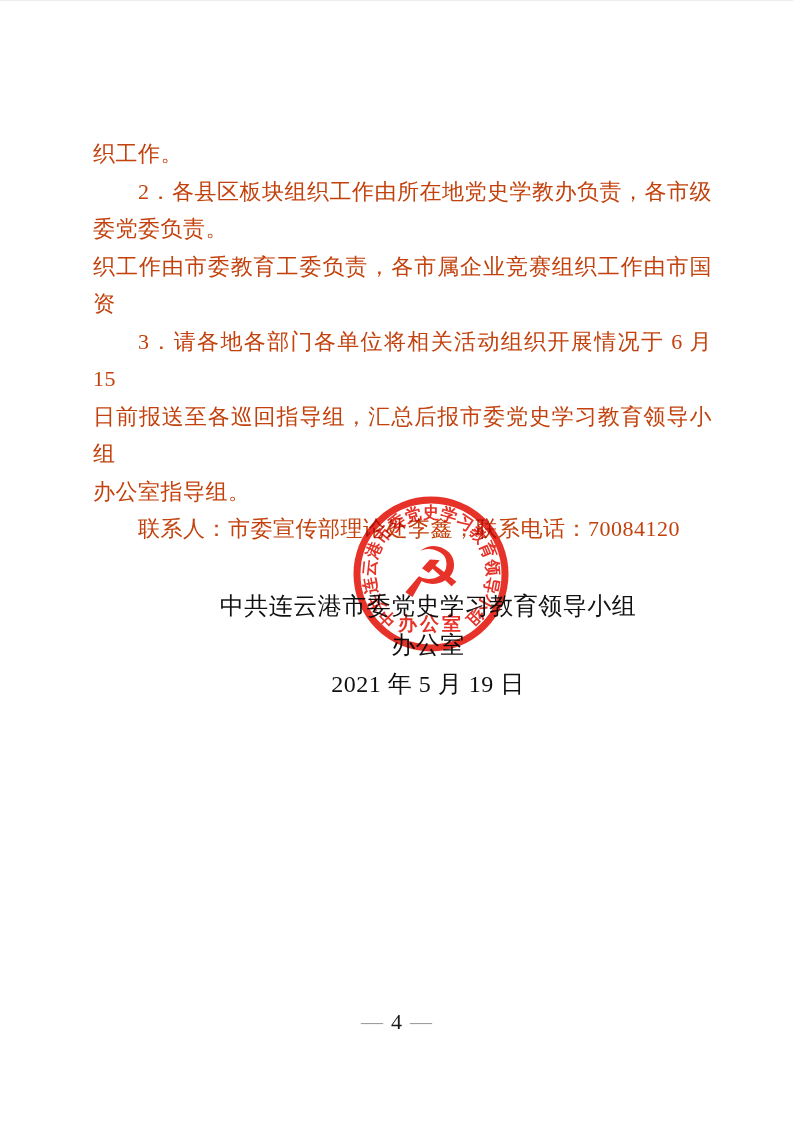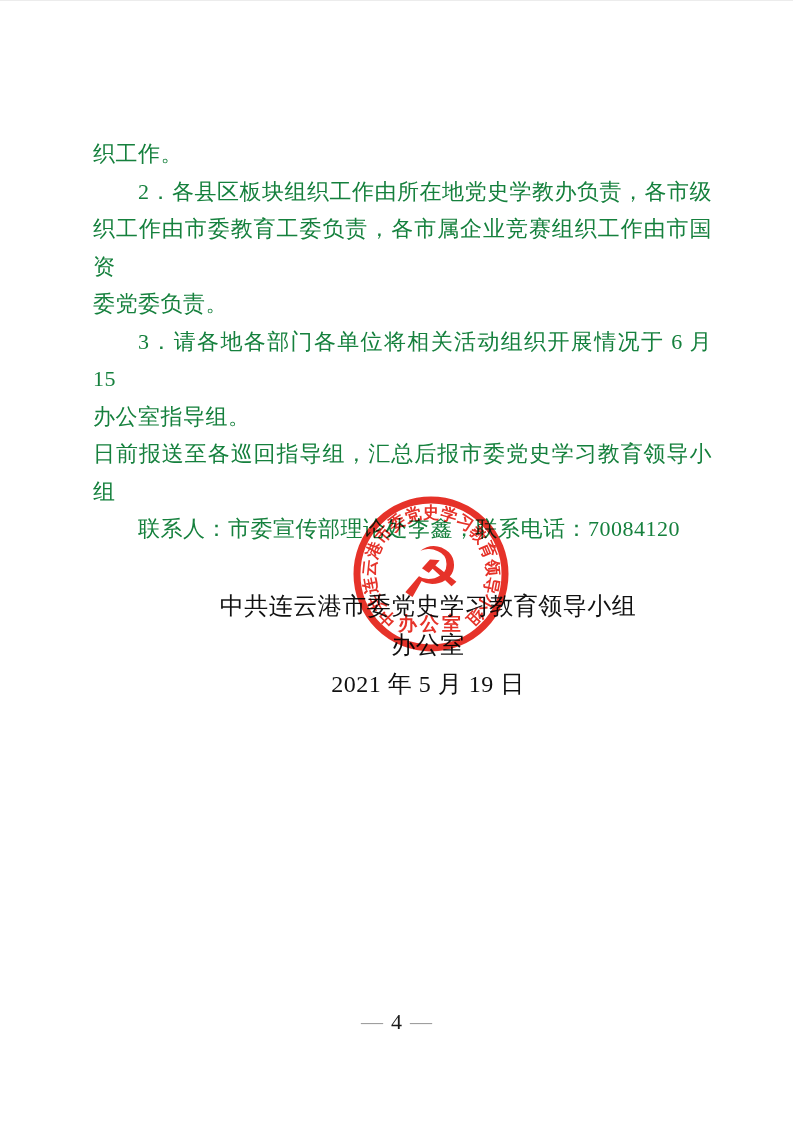--- a/index.html
+++ b/index.html
@@ -19,21 +19,21 @@
     box-sizing: border-box;
   }
   
   .doc-body {
     position: absolute;
     left: 93px;
     top: 134px;
     width: 619px;
     font-size: 22px;
     line-height: 37.5px;
-    color: #15803d;
+    color: #c2410c;
     letter-spacing: 0.5px;
   }
   .line {
     white-space: nowrap;
   }
   .line.fill {
     white-space: normal;
     text-align: justify;
     text-align-last: justify;
     font-family: Liberation Serif, serif;
@@ -93,25 +93,25 @@
   }
 </style>
 </head>
 <body>
 
 <div class="page">
 
   <div class="doc-body">
     <div class="line">织工作。</div>
     <div class="line fill indent">2．各县区板块组织工作由所在地党史学教办负责，各市级</div>
+    <div class="line">委党委负责。</div>
     <div class="line fill">织工作由市委教育工委负责，各市属企业竞赛组织工作由市国资</div>
-    <div class="line">委党委负责。</div>
     <div class="line fill indent">3．请各地各部门各单位将相关活动组织开展情况于 6 月 15</div>
+    <div class="line fill">日前报送至各巡回指导组，汇总后报市委党史学习教育领导小组</div>
     <div class="line">办公室指导组。</div>
-    <div class="line fill">日前报送至各巡回指导组，汇总后报市委党史学习教育领导小组</div>
     <div class="line indent">联系人：市委宣传部理论处李鑫，联系电话：70084120</div>
   </div>
 
   <div class="signature">
     <div>中共连云港市委党史学习教育领导小组办公室</div>
     <div>2021 年 5 月 19 日</div>
   </div>
 
   <svg class="seal" viewBox="0 0 162 162" aria-hidden="true">
     <circle cx="81" cy="81" r="74" fill="none" stroke-width="7" stroke="#e5271d"></circle>

